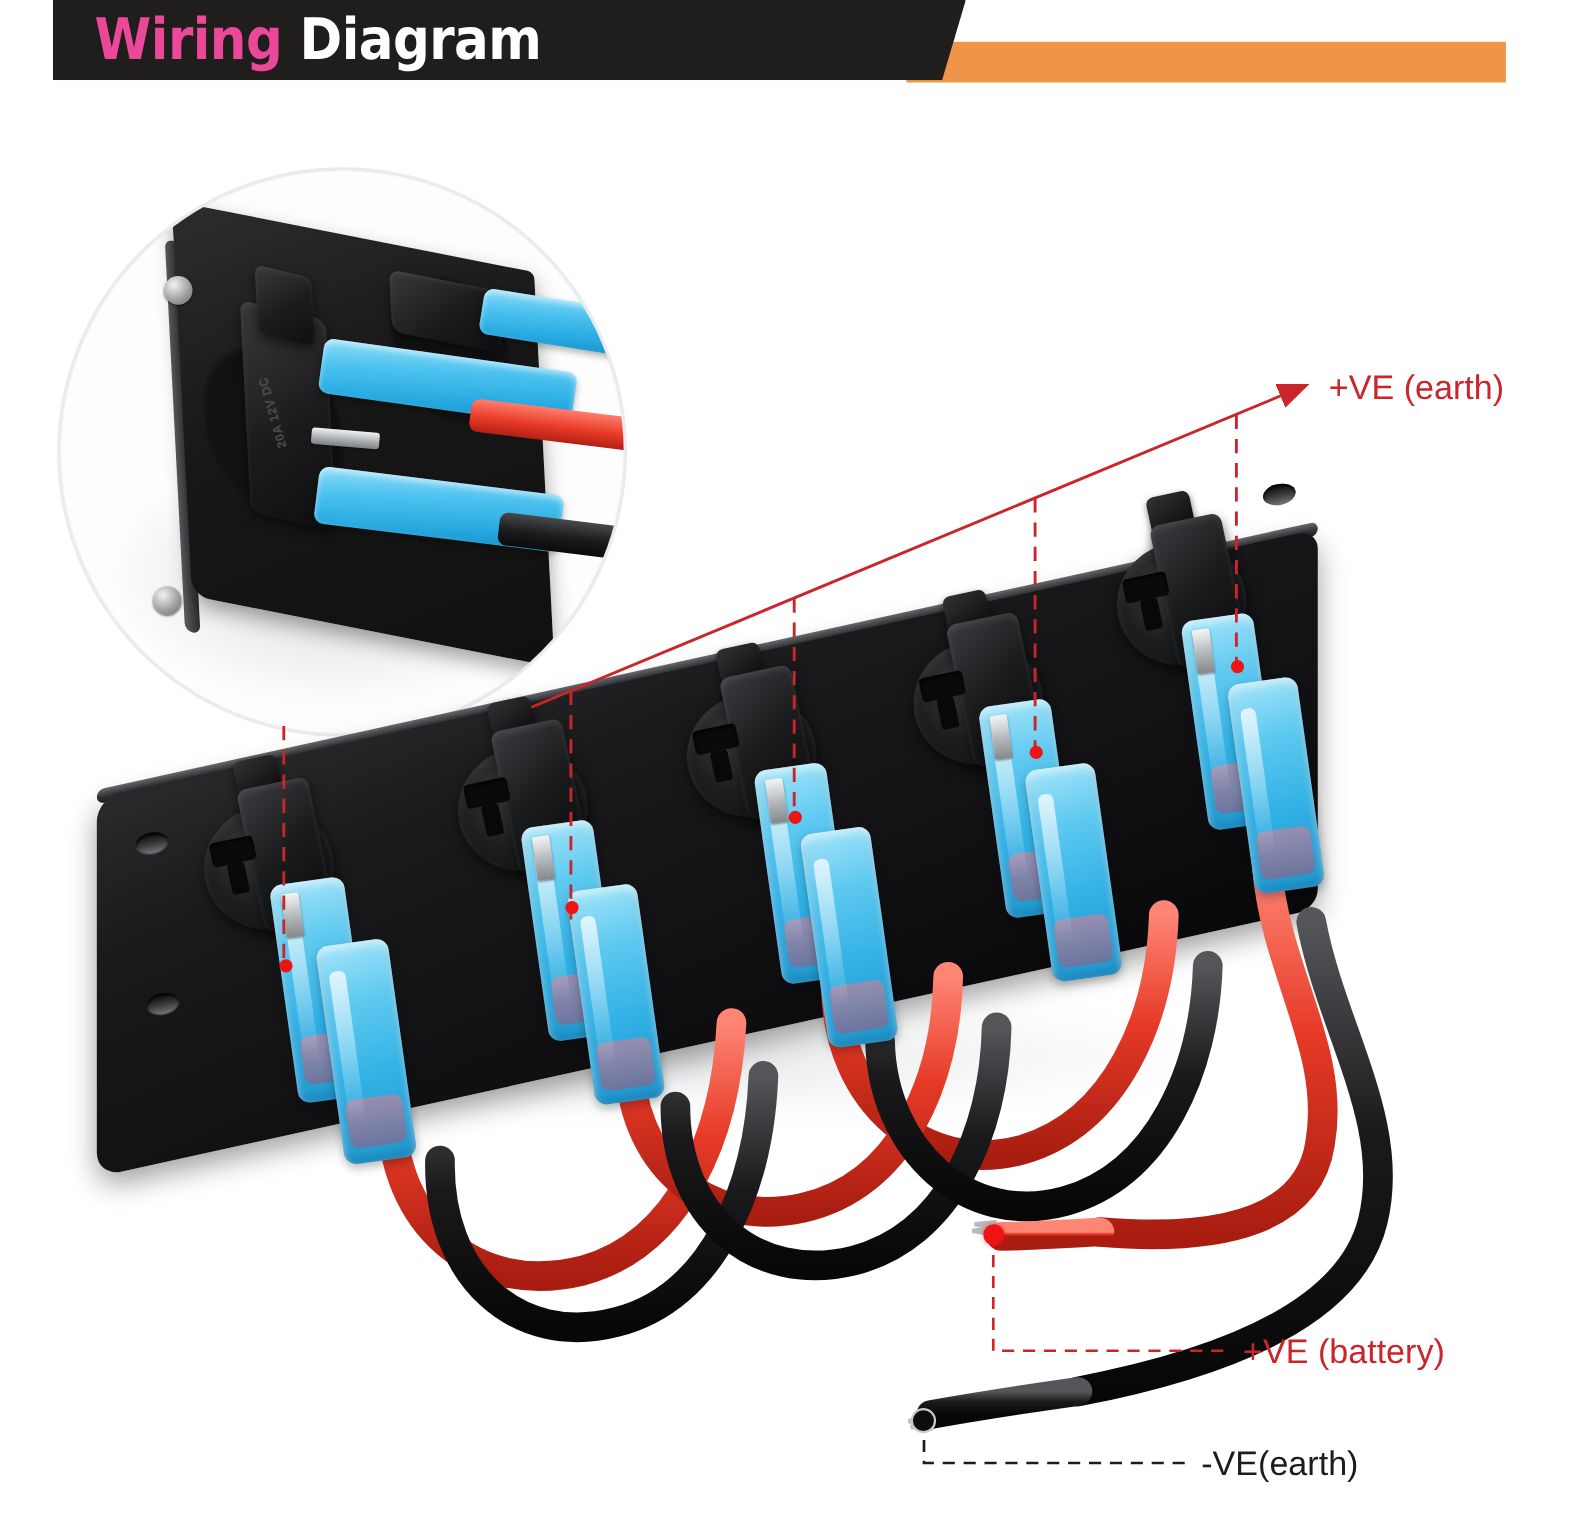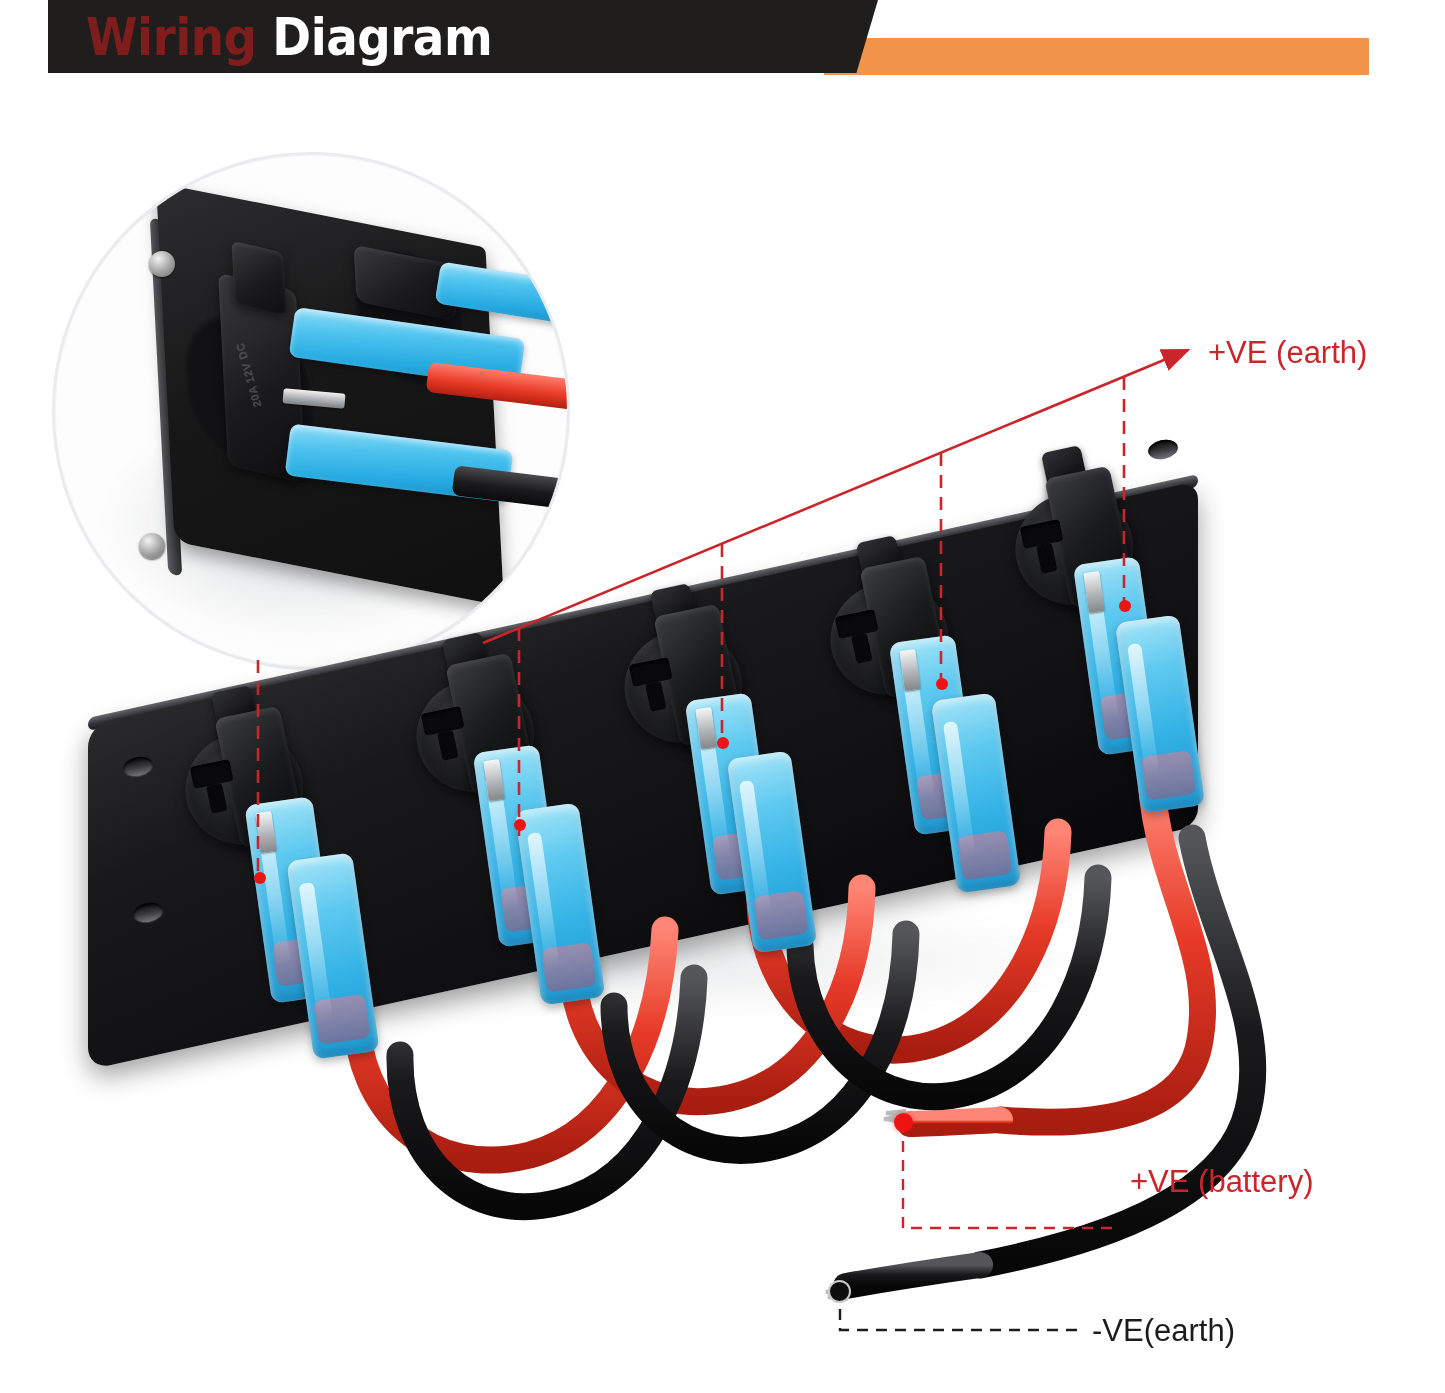--- a/index.html
+++ b/index.html
@@ -20,21 +20,21 @@
     position:absolute;left:48px;top:0px;width:830px;height:73px;
     background:#201e1d;
     -webkit-clip-path:polygon(0 0,100% 0,97.4% 100%,0 100%);
     clip-path:polygon(0 0,100% 0,97.4% 100%,0 100%);
   }
   .banner-title{
     position:absolute;left:86px;top:4px;height:66px;line-height:66px;
     font-size:52px;font-weight:bold;letter-spacing:-0.5px;white-space:nowrap;
     font-family:"DejaVu Sans Condensed","Liberation Sans",sans-serif;
   }
-  .t-orange{color:#7f1d1d;}
+  .t-orange{color:#ec4899;}
   .t-white{color:#ffffff;margin-top:16px;}
 
   
   .inset{
     position:absolute;left:52px;top:152px;width:512px;height:512px;
     border-radius:50%;overflow:hidden;
     border:3px solid #e9ecee;
     background:#fdfdfd;
     box-shadow:0 0 0 1px #f4f6f7 inset;
   }
@@ -385,17 +385,17 @@
   <div class="dot-small" style="left:514px;top:819px;"></div>
   <div class="dot-small" style="left:717px;top:737px;"></div>
   <div class="dot-small" style="left:936px;top:678px;"></div>
   <div class="dot-small" style="left:1119px;top:600px;"></div>
 
   <div class="dot-red" style="left:894px;top:1113px;"></div>
   <div class="dot-black" style="left:828px;top:1280px;"></div>
 
   <div class="lbl lbl-red" style="left:1208px;top:335px;">+VE (earth)</div>
 
-  <div class="lbl lbl-red" style="left:1130px;top:1164px;">+VE (battery)</div>
+  <div class="lbl lbl-red" style="left:1130px;top:1211px;">+VE (battery)</div>
 
   <div class="lbl lbl-dark" style="left:1092px;top:1313px;">-VE(earth)</div>
 
 </div>
 
 </body></html>

